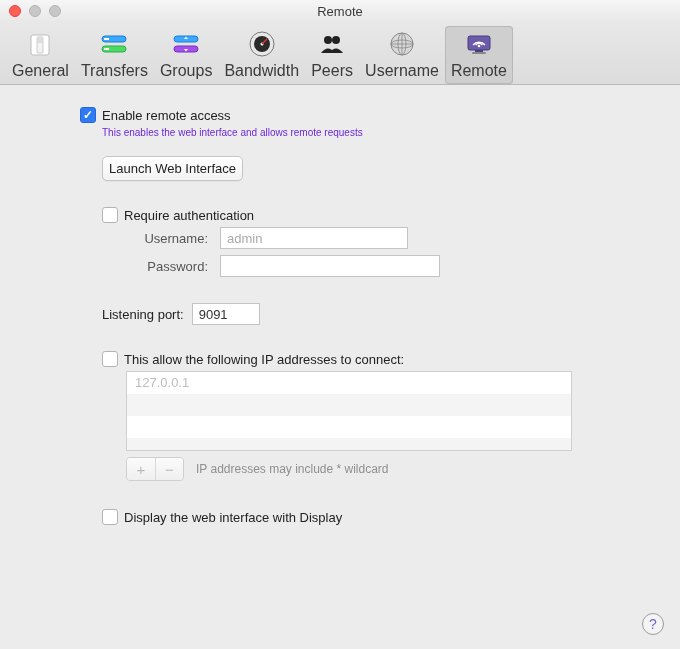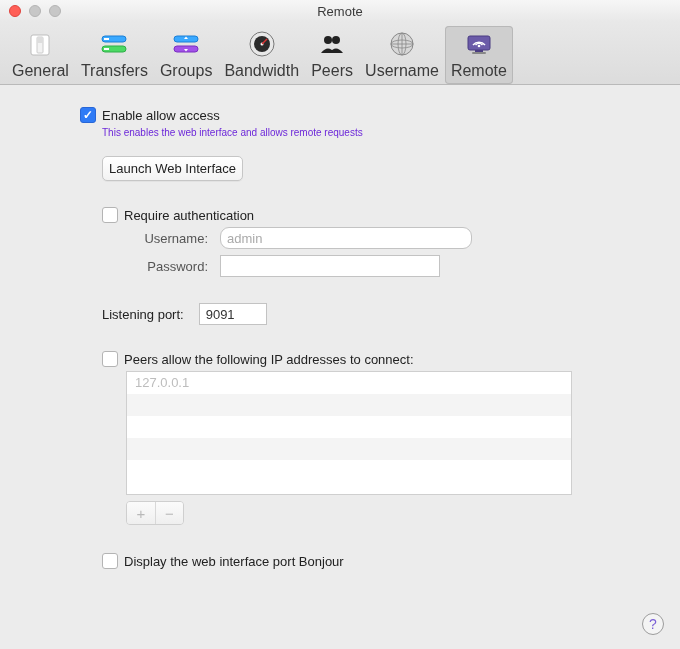--- a/index.html
+++ b/index.html
@@ -138,21 +138,21 @@
     font-size: 13px;
     color: #333;
     outline: none;
   }
   .text-input.disabled { color: #aaa; }
 
   .section-gap { height: 20px; }
 
   .ip-list {
     width: 446px;
-    height: 124px;
+    height: 80px;
     border: 1px solid #cfcfcf;
     background: #fff;
     margin-left: 46px;
     overflow: hidden;
   }
   .ip-row {
     height: 22px;
     line-height: 22px;
     padding: 0 8px;
     color: #bdbdbd;
@@ -299,87 +299,88 @@
     </div>
     <div class="label">Remote</div>
   </div>
 
 </div>
 
 <div class="content">
 
   <div class="row">
     <div class="checkbox checked"></div>
-    <span>Enable allow access</span>
+    <span>Enable remote access</span>
   </div>
   <div class="subtext">This enables the web interface and allows remote requests</div>
 
   <div class="indent1" style="margin-bottom:26px;">
     <span class="btn">Launch Web Interface</span>
   </div>
 
   <div class="indent1">
     <div class="row">
       <div class="checkbox"></div>
       <span>Require authentication</span>
     </div>
     <div class="indent2">
       <div class="form-row">
         <div class="form-label">Username:</div>
-        <input class="text-input disabled" style="width: 252px; border-radius: 9px;" value="admin">
+        <input class="text-input disabled" style="width: 188px;" value="admin">
       </div>
       <div class="form-row">
         <div class="form-label">Password:</div>
         <input type="password" class="text-input" style="width: 220px;" value="">
       </div>
     </div>
   </div>
 
   <div class="section-gap"></div>
 
   <div class="indent1">
     <div class="form-row">
-      <span style="padding-right:15px;">Listening port:</span>
+      <span style="padding-right:8px;">Listening port:</span>
       <input class="text-input" style="width: 68px;" value="9091">
     </div>
   </div>
 
   <div class="section-gap"></div>
 
   <div class="indent1">
     <div class="row">
       <div class="checkbox"></div>
-      <span>Peers allow the following IP addresses to connect:</span>
+      <span>This allow the following IP addresses to connect:</span>
     </div>
   </div>
 
   <div class="ip-list">
     <div class="ip-row">127.0.0.1</div>
     <div class="ip-row alt"></div>
     <div class="ip-row"></div>
     <div class="ip-row alt"></div>
   </div>
 
   <div class="list-controls">
     <div class="seg">
       <div class="seg-btn">
         <span>+</span>
       </div>
       <div class="seg-btn">
         <span>−</span>
       </div>
     </div>
+    <span class="hint">IP addresses may include * wildcard</span>
   </div>
 
   <div style="height:28px;"></div>
 
   <div class="indent1">
     <div class="row">
       <div class="checkbox"></div>
-      <span>Display the web interface port Bonjour</span>
+      <span>Display the web interface with Display</span>
     </div>
   </div>
 
 </div>
 
 <div class="help">
   <span>?</span>
 </div>
 
 </body></html>

